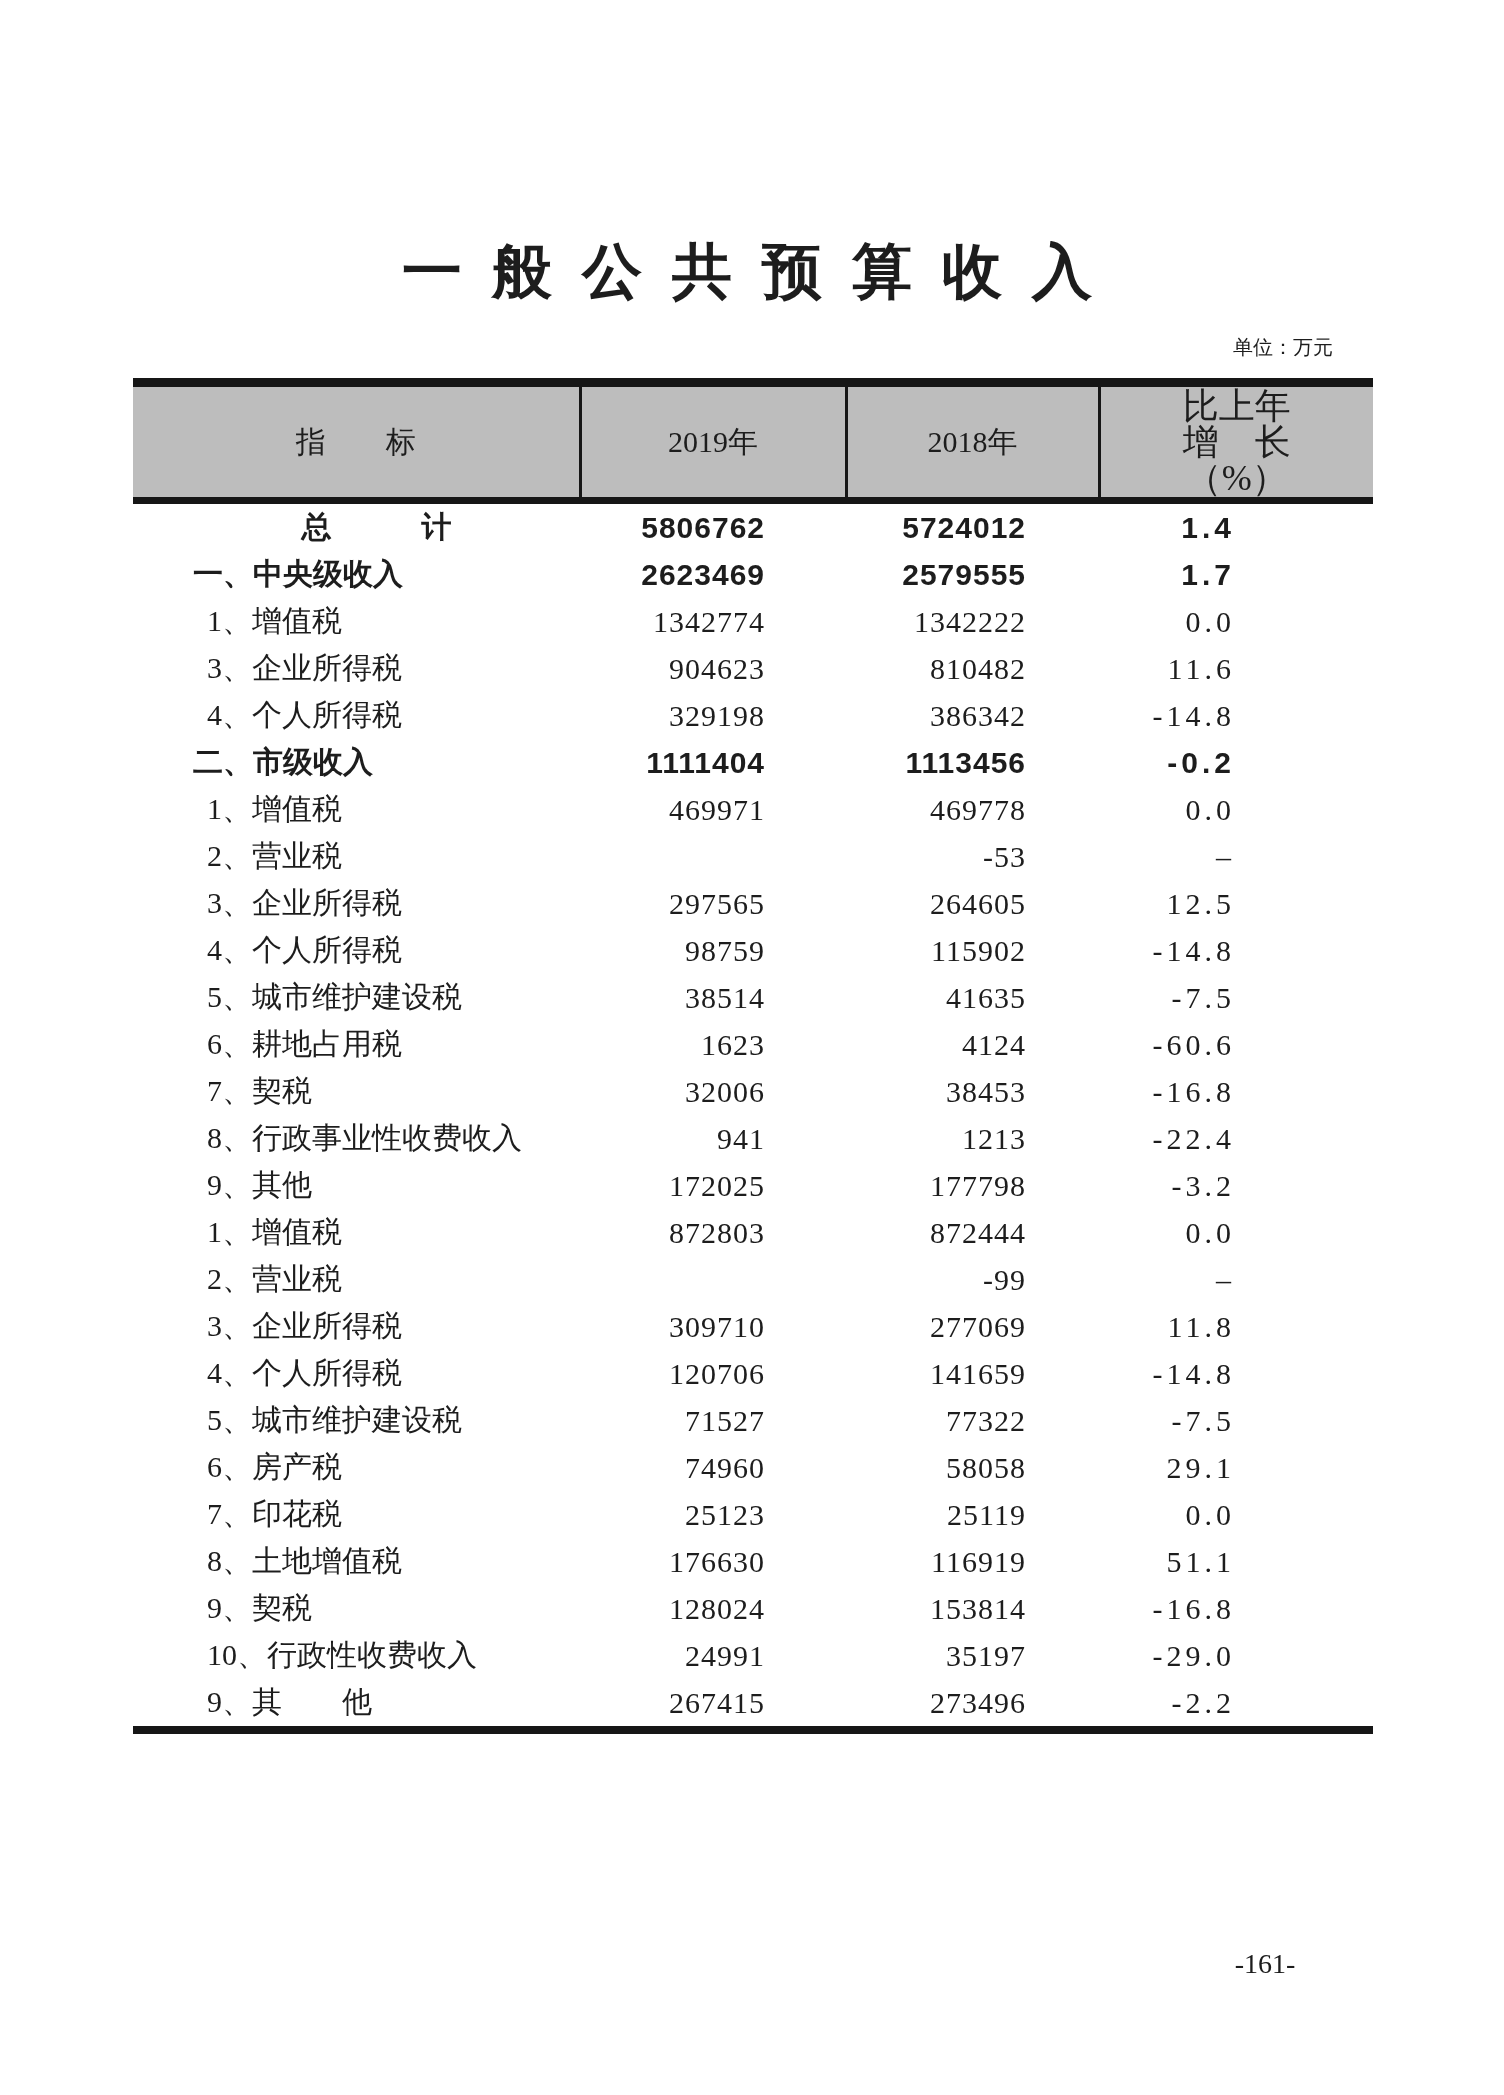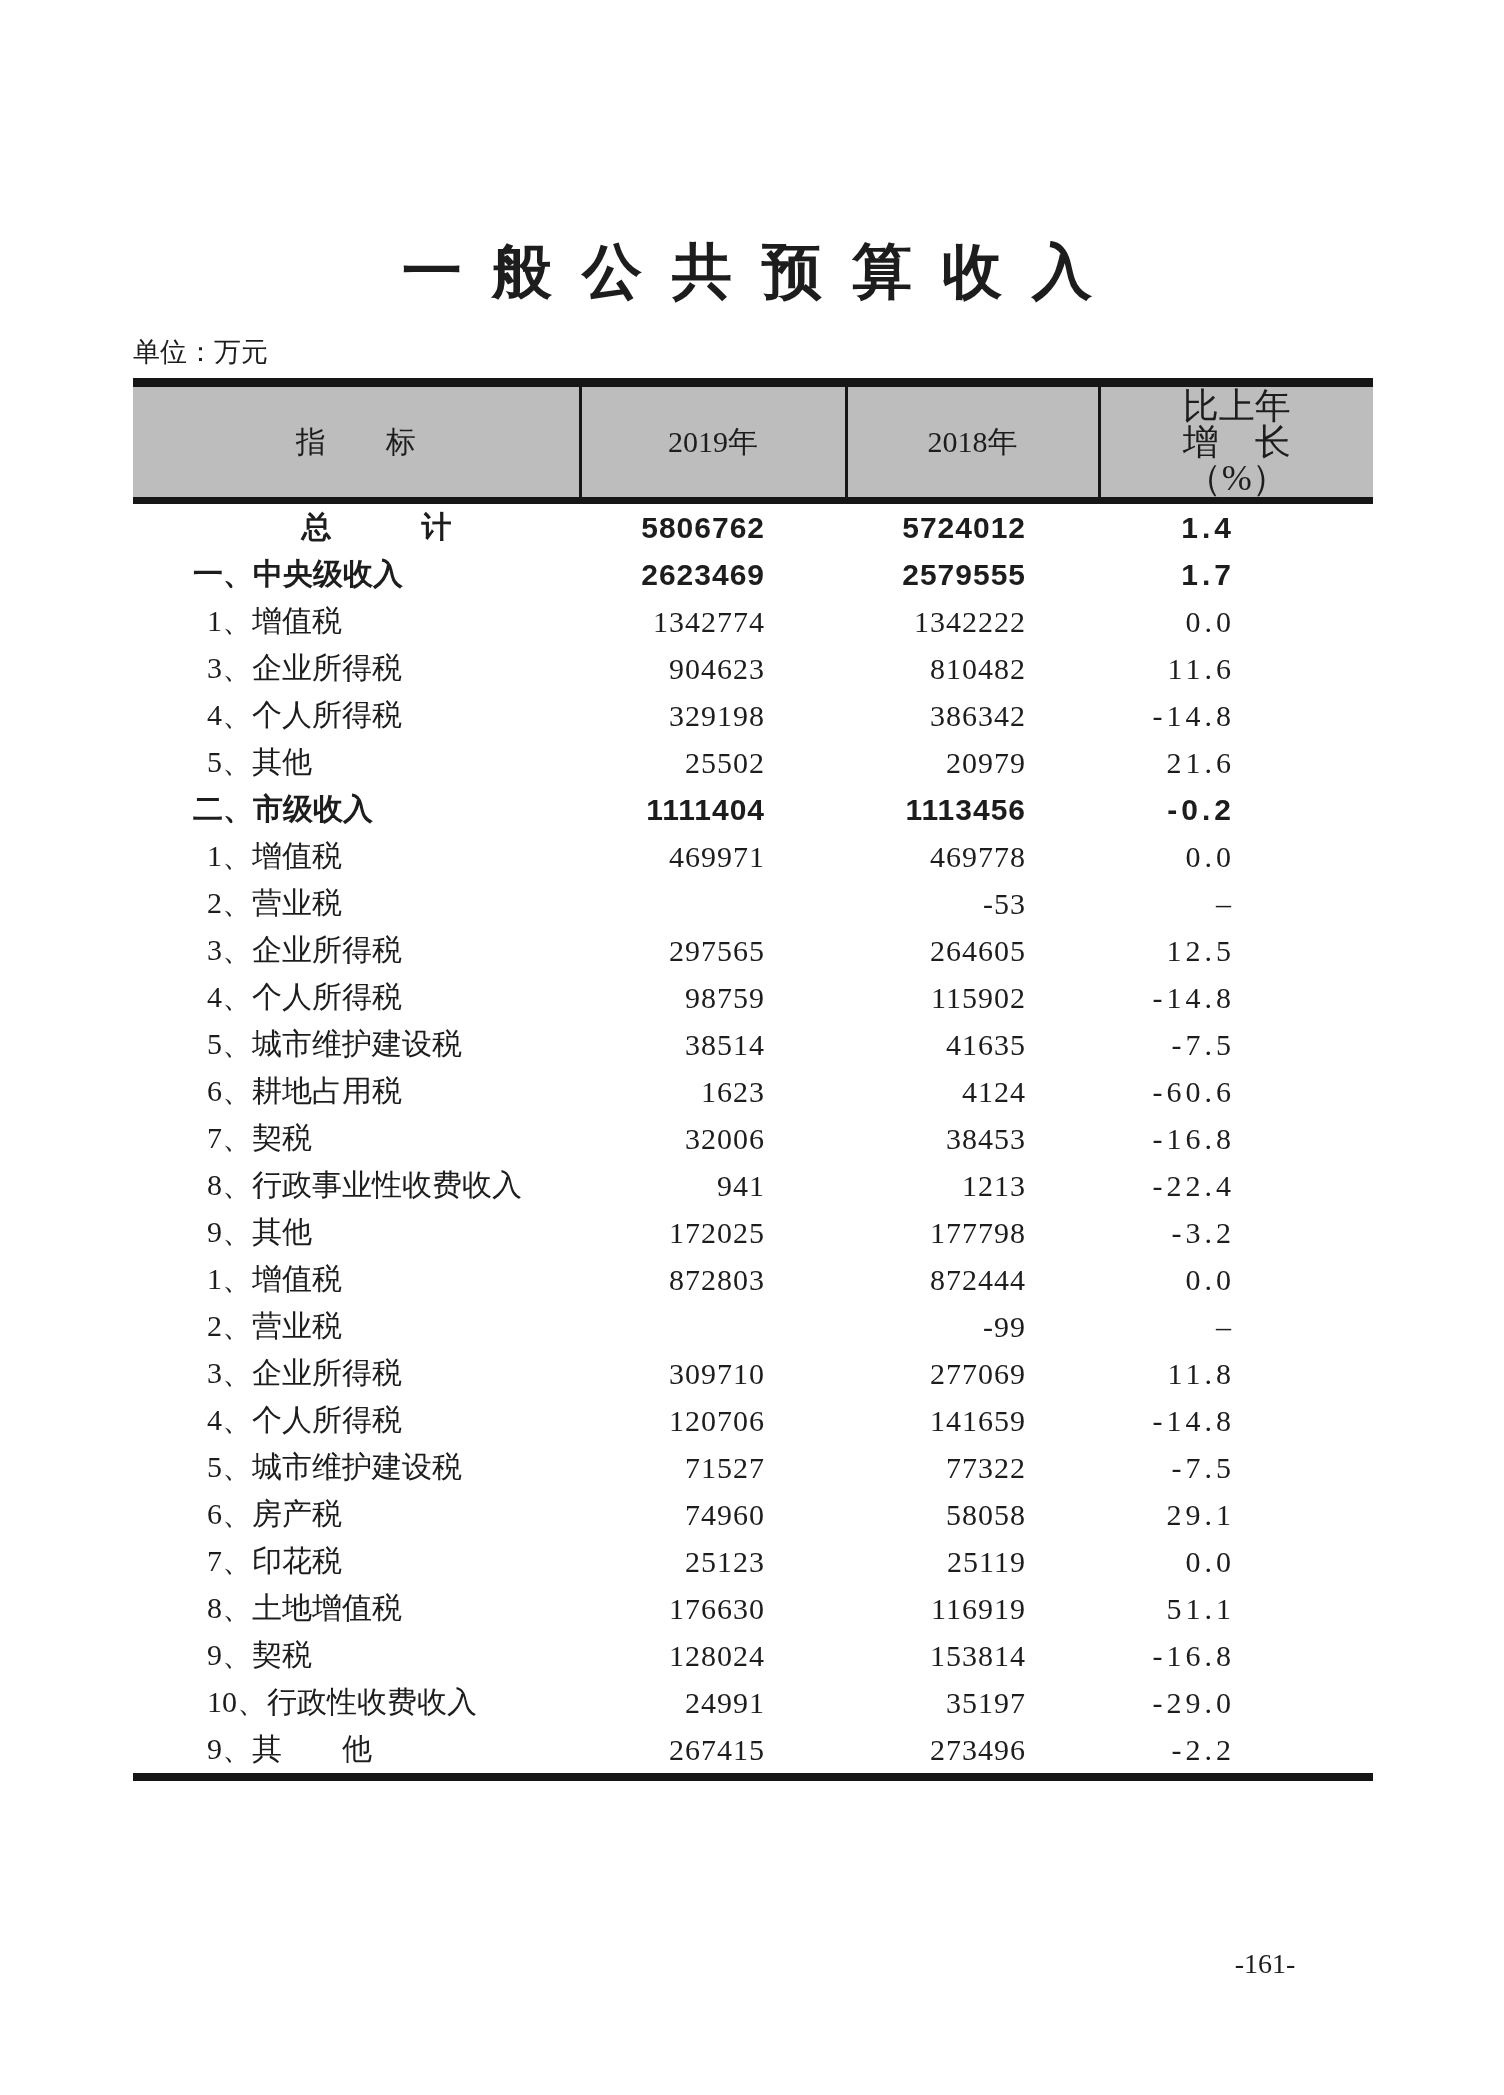--- a/index.html
+++ b/index.html
@@ -25,22 +25,23 @@
     font-weight:700;
     letter-spacing:30px;
     padding-left:20px;
     box-sizing:border-box;
     font-family:"Liberation Serif","DejaVu Serif",serif;
   }
   .unit{
     position:absolute;
     top:334px;left:133px;width:1240px;
     box-sizing:border-box;
+    text-align:right;
     padding-right:40px;
-    font-size:27px;
+    font-size:20px;
   }
   .table-wrap{
     position:absolute;
     top:378px;left:133px;width:1240px;
   }
   table.budget{
     width:1240px;
     table-layout:fixed;
     border-collapse:collapse;
     border-top:9px solid var(--border);
@@ -144,26 +145,20 @@
             <td class="c-2019">904623</td>
             <td class="c-2018">810482</td>
             <td class="c-growth">11.6</td>
           </tr>
           <tr class="row-item">
             <td class="c-label">4、个人所得税</td>
             <td class="c-2019">329198</td>
             <td class="c-2018">386342</td>
             <td class="c-growth">-14.8</td>
           </tr>
-          <tr class="row-item">
-            <td class="c-label">5、其他</td>
-            <td class="c-2019">25502</td>
-            <td class="c-2018">20979</td>
-            <td class="c-growth">21.6</td>
-          </tr>
           <tr class="row-section">
             <td class="c-label">二、市级收入</td>
             <td class="c-2019">1111404</td>
             <td class="c-2018">1113456</td>
             <td class="c-growth">-0.2</td>
           </tr>
           <tr class="row-item">
             <td class="c-label">1、增值税</td>
             <td class="c-2019">469971</td>
             <td class="c-2018">469778</td>

